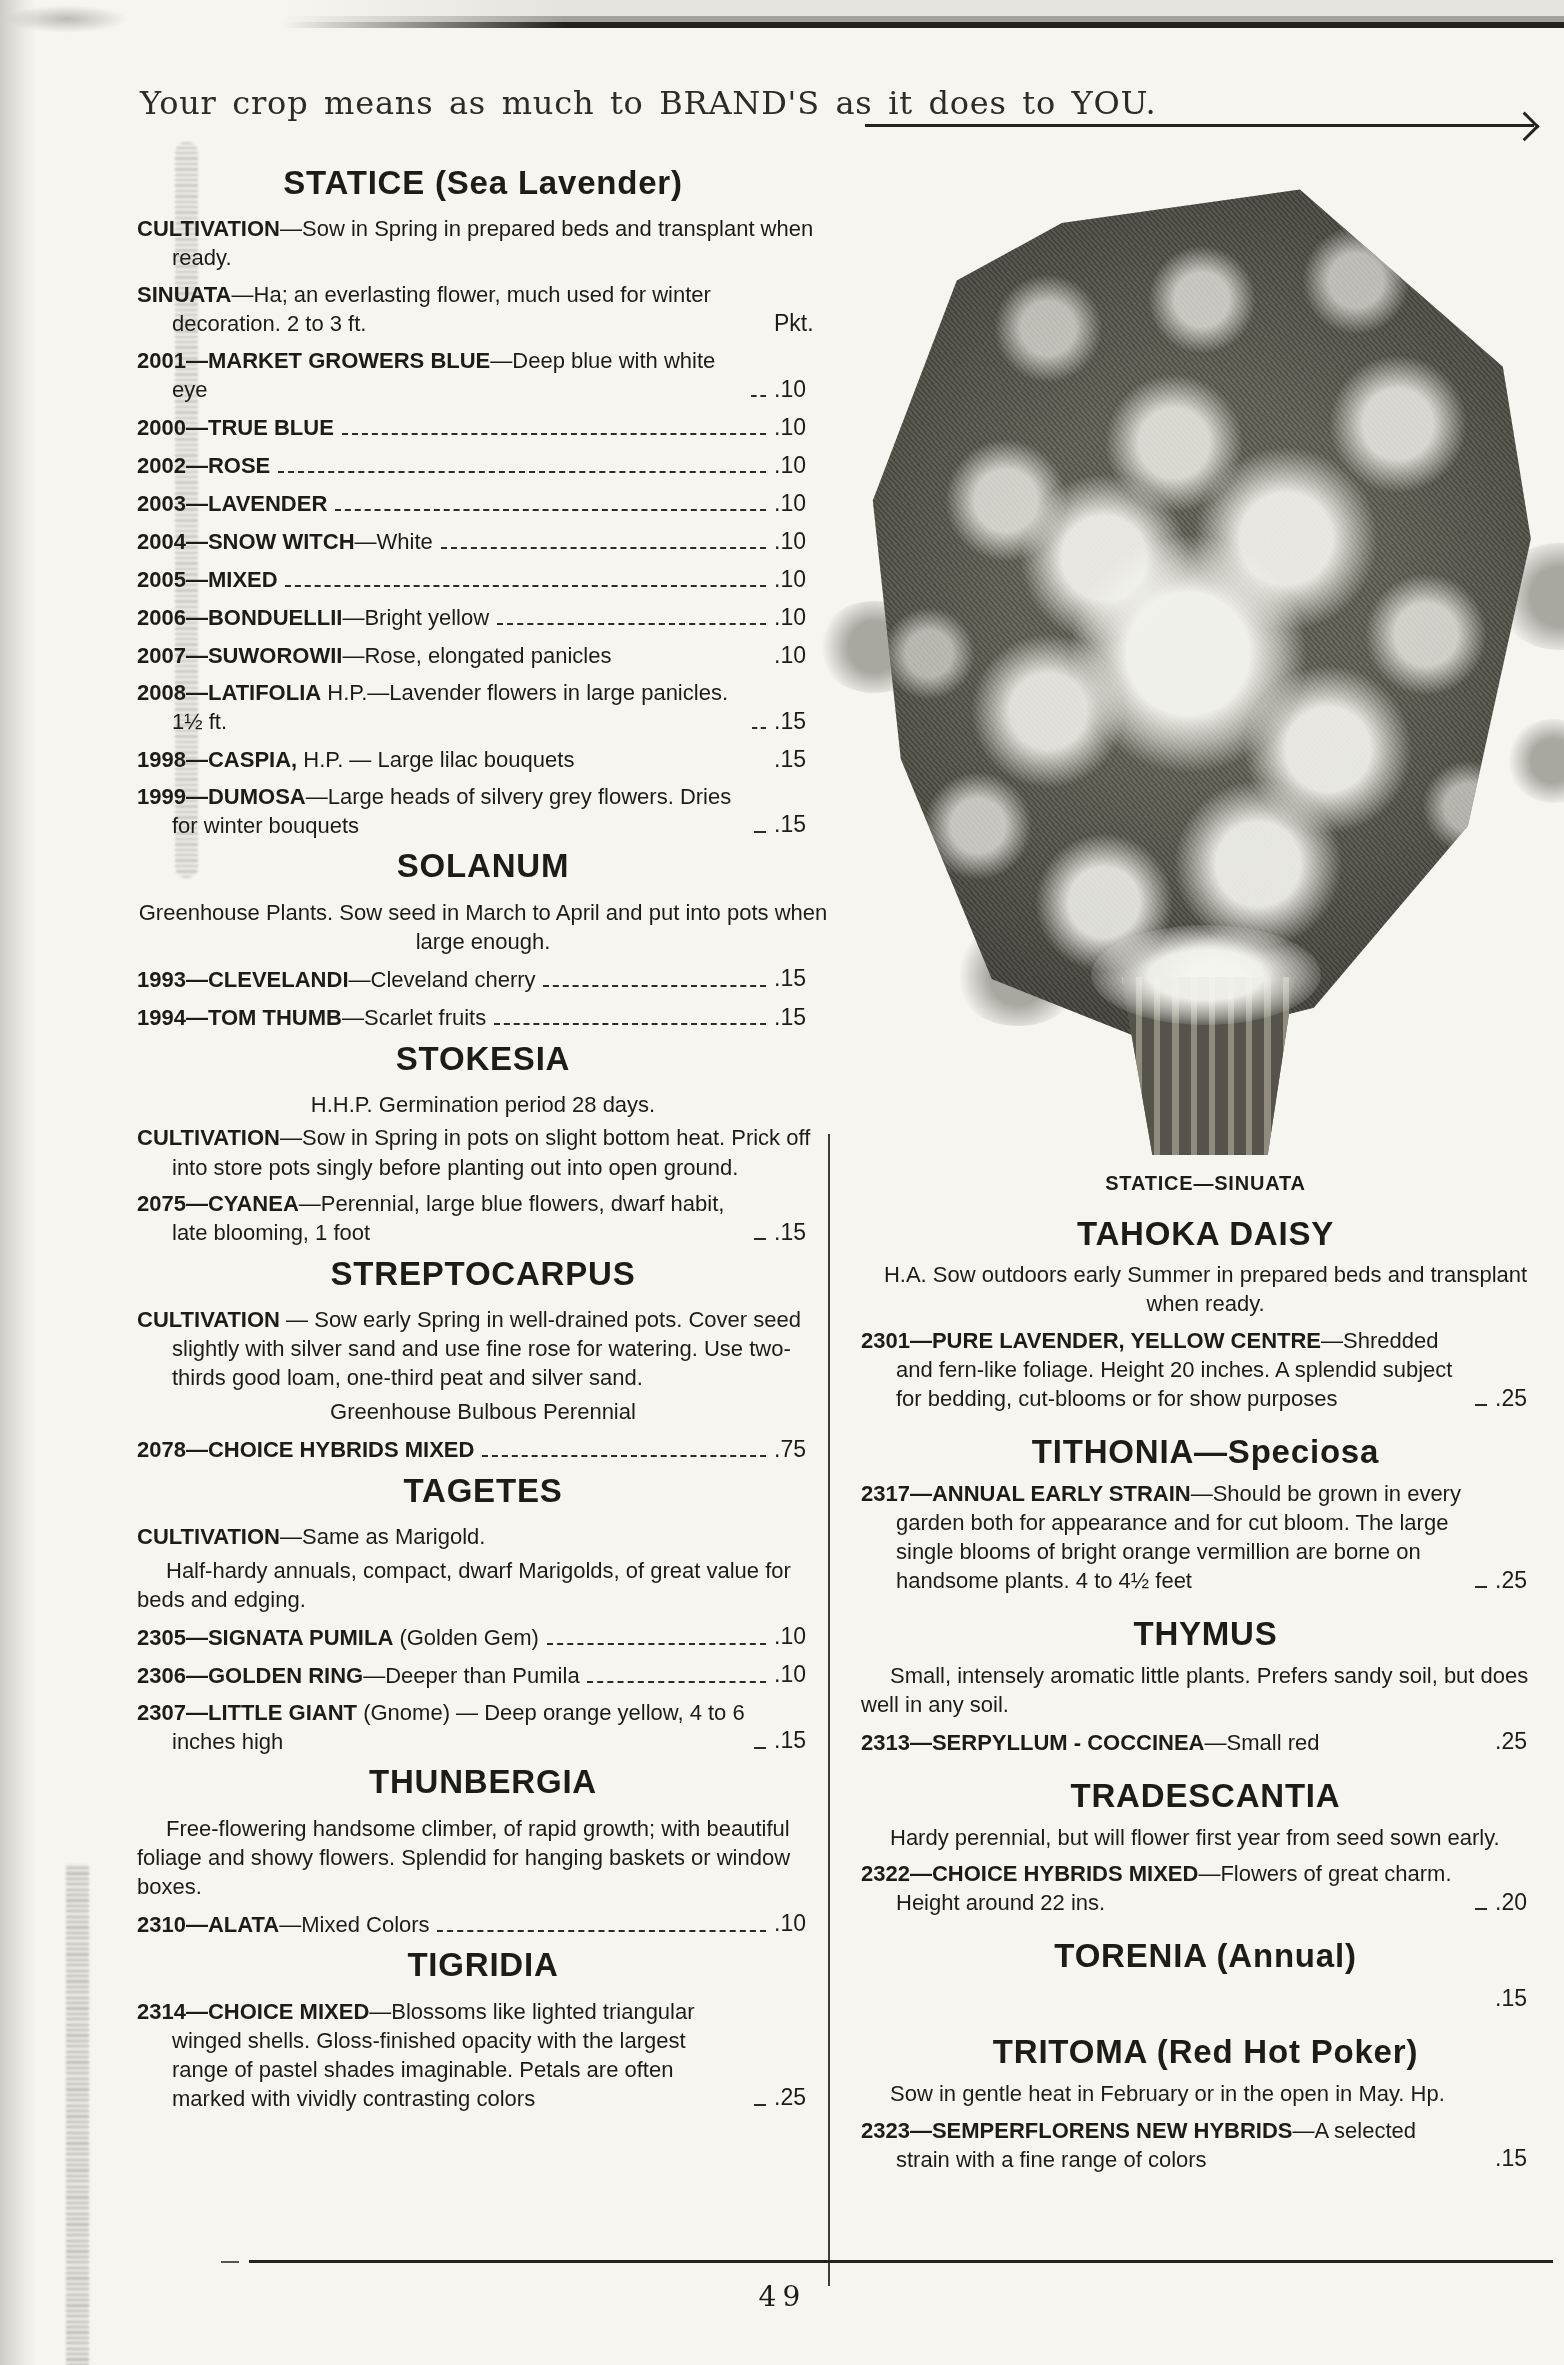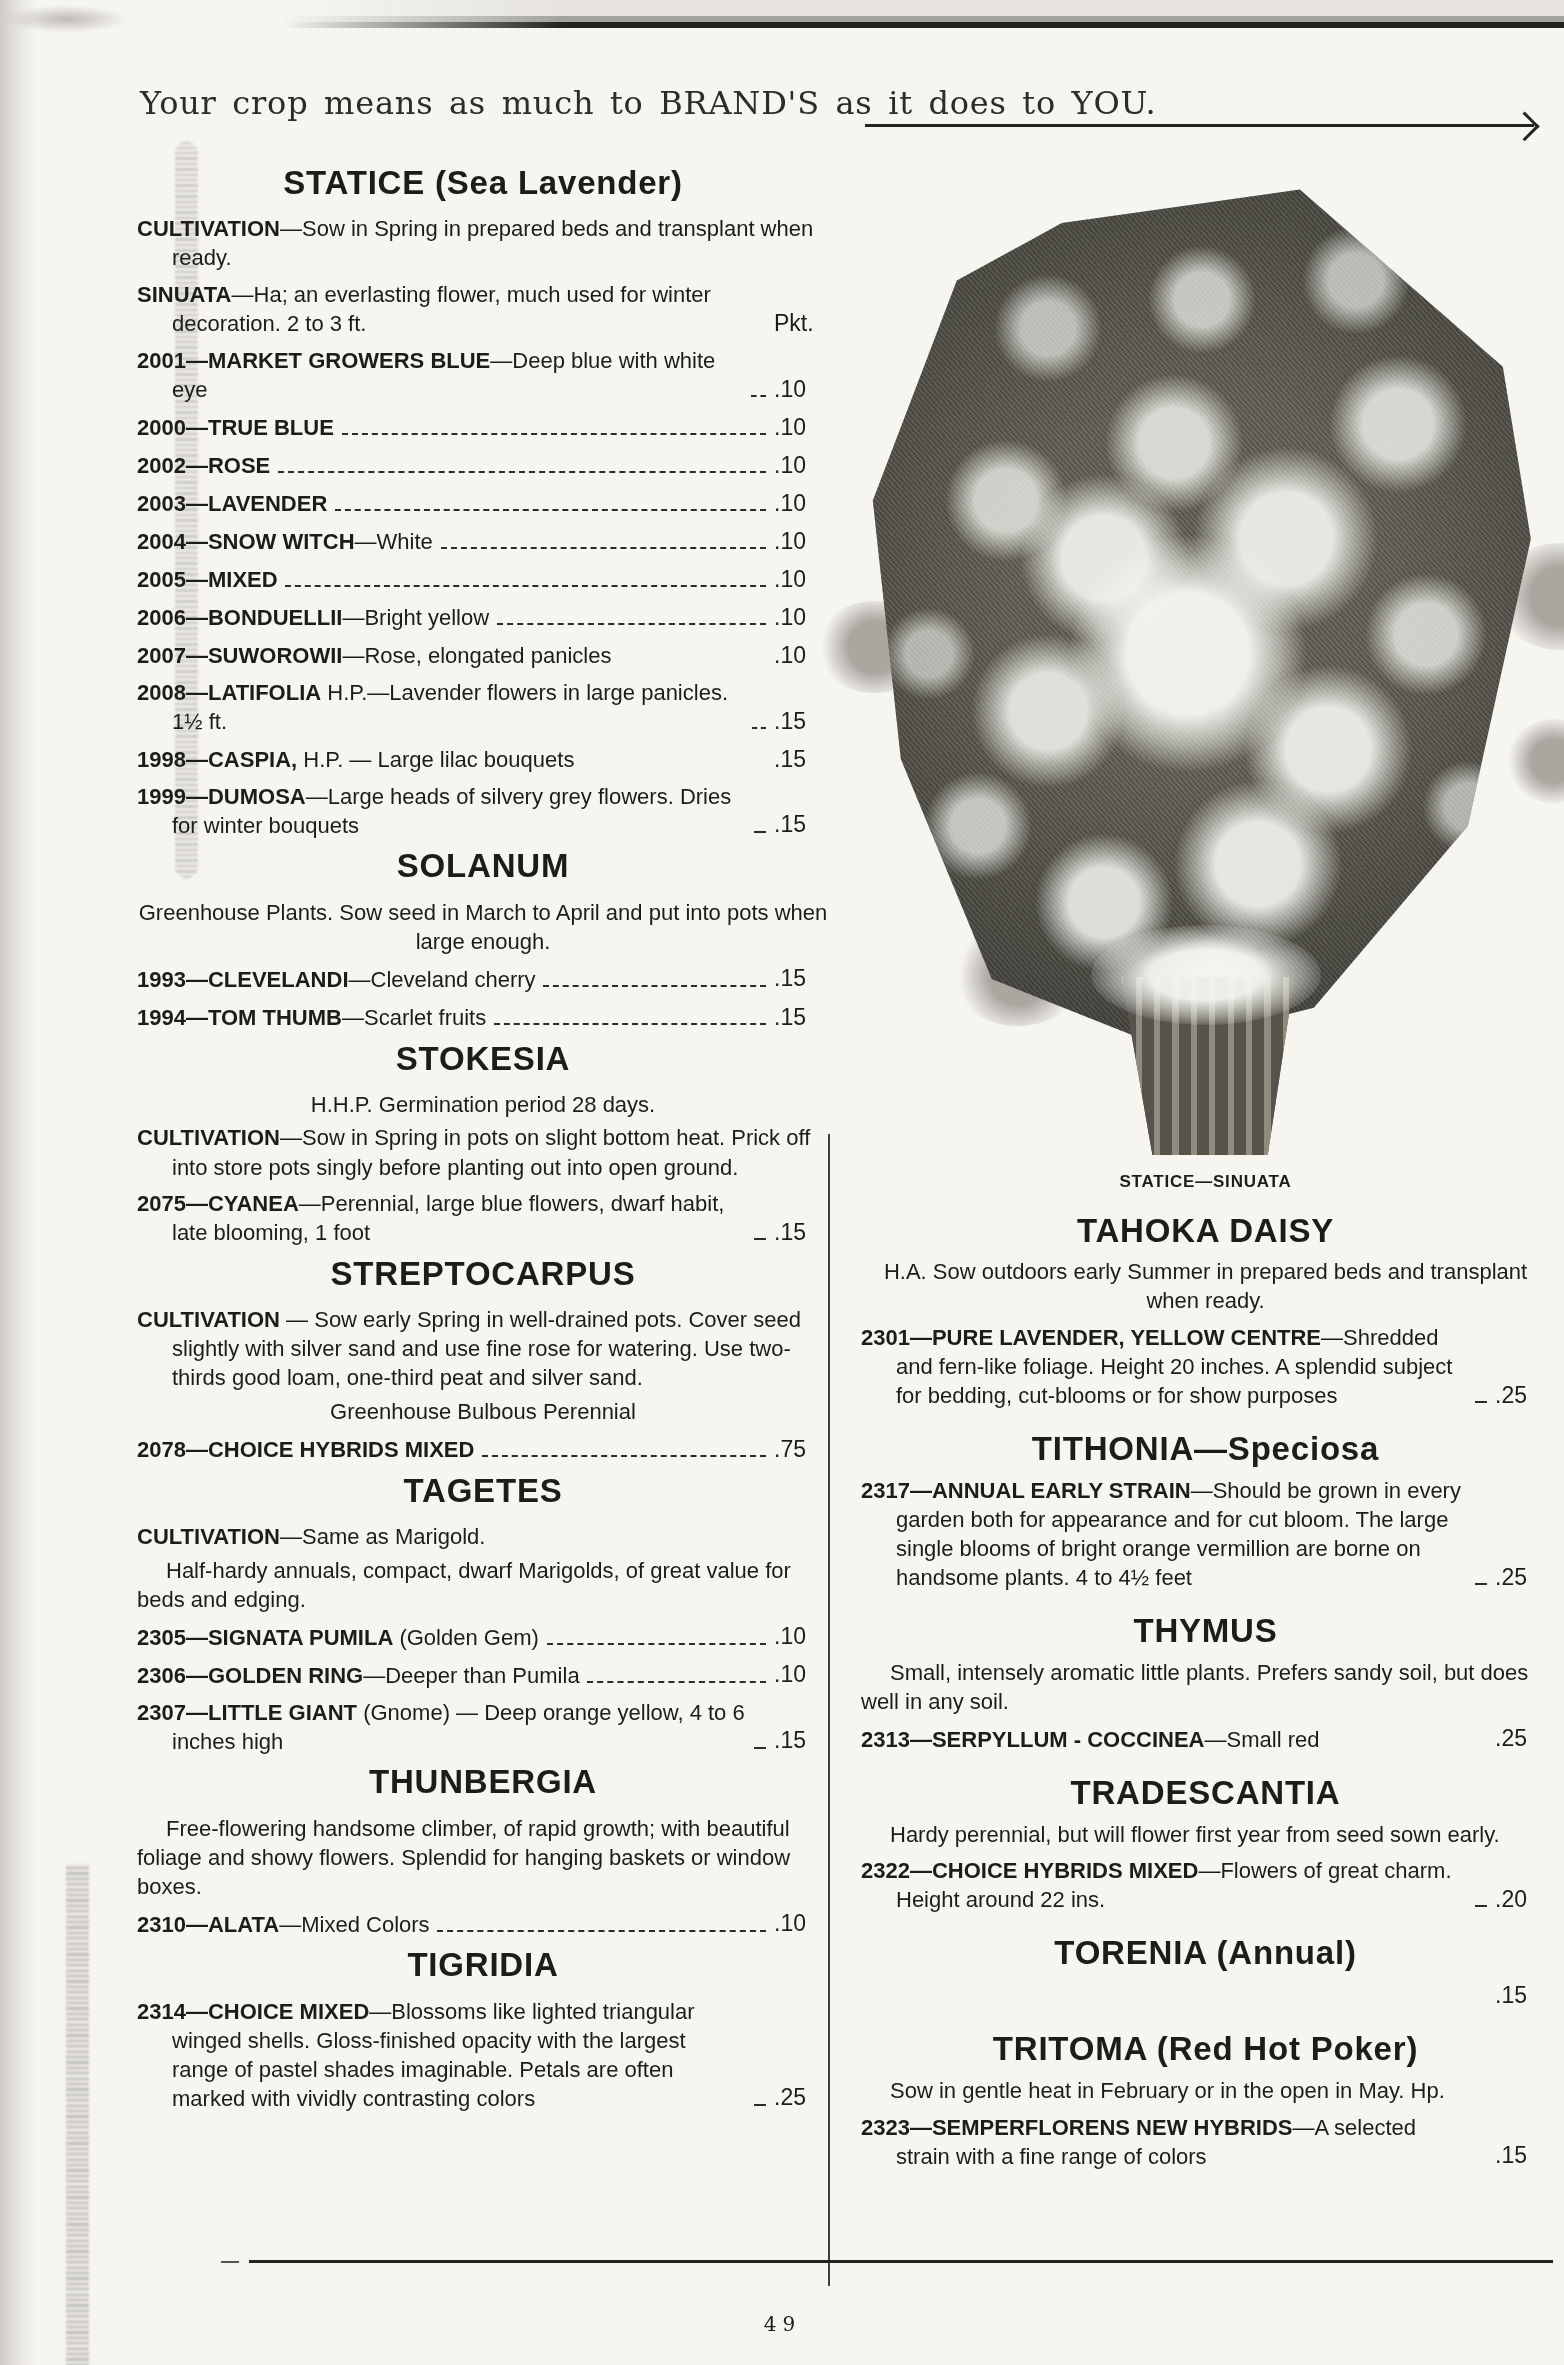--- a/index.html
+++ b/index.html
@@ -77,28 +77,28 @@
     clip-path:polygon(8% 0,92% 0,79% 100%,23% 100%);
     background:repeating-linear-gradient(90deg,#55534a 0 12.3px,#8f8c7f 12.3px 18.4px),#5a584f;}
   .pot-flowers{position:absolute;left:230px;top:775px;width:230px;height:100px;border-radius:50%;
     background:radial-gradient(ellipse at 50% 50%,rgba(246,246,240,.95) 0 35%,rgba(246,246,240,.4) 60%,transparent 75%);}
   .spill{position:absolute;border-radius:50%;
     background:radial-gradient(circle,rgba(105,103,95,.55) 0 35%,rgba(105,103,95,.25) 55%,transparent 72%);}
   .spill.s1{left:-44px;top:451px;width:115px;height:92px;}
   .spill.s2{left:634px;top:393px;width:130px;height:107px;}
   .spill.s3{left:92px;top:776px;width:130px;height:100px;}
   .spill.s4{left:646px;top:569px;width:92px;height:84px;}
-  .caption{font-size:17px;font-weight:bold;text-align:center;letter-spacing:0.8px;margin:10.7px 0 0;}
+  .caption{font-size:20px;font-weight:bold;text-align:center;letter-spacing:0.8px;margin:10.7px 0 0;}
 
   
   .divider{position:absolute;left:828px;top:1134px;width:2.3px;height:1152px;background:#3e3e3a;}
   .bottom-rule{position:absolute;left:249px;top:2260px;width:1304px;height:3.1px;background:#24241f;}
   .bottom-dash{position:absolute;left:221px;top:2261px;width:18.4px;height:2.3px;background:#55554f;}
   .page-num{position:absolute;left:0;top:2280px;width:1565px;text-align:center;
-    font-family:"DejaVu Serif",serif;font-size:20px;letter-spacing:6.1px;margin-top:32px;}
+    font-family:"DejaVu Serif",serif;font-size:28px;letter-spacing:6.1px;}
 </style>
 </head>
 <body>
 
 <div class="page">
 
   <div class="top-band"></div>
   <div class="corner-speck"></div>
   <div class="edge-band"></div>
   <div class="band-top"></div>

